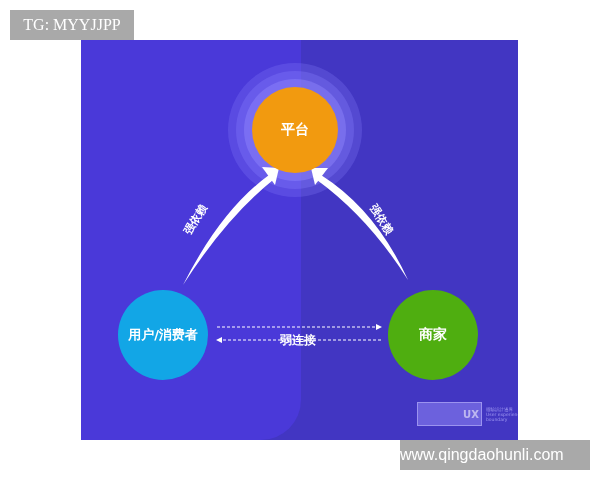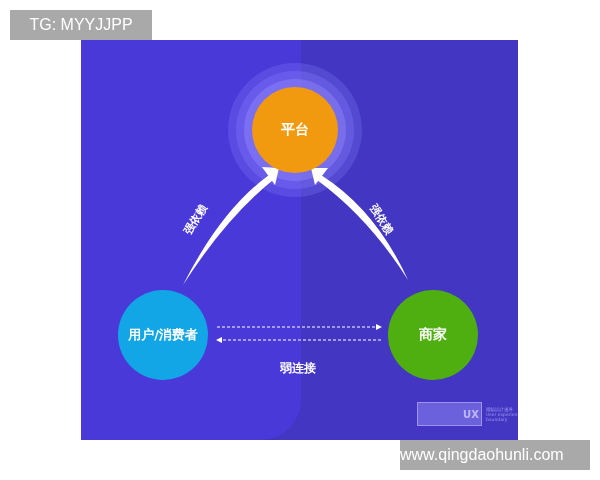--- a/index.html
+++ b/index.html
@@ -1,28 +1,28 @@
 <!DOCTYPE html>
 <html><head>
 <meta charset="utf-8">
 <style>
   html,body{margin:0;padding:0;background:#ffffff;}
   body{width:600px;height:480px;position:relative;overflow:hidden;font-family:"DejaVu Sans",sans-serif;}
-  .tag{position:absolute;left:10px;top:10px;width:142px;height:30px;background:#a9a9a9;color:#fff;font-family:Liberation Sans, sans-serif;font-size:16px;line-height:30px;text-align:center;}
+  .tag{position:absolute;left:10px;top:10px;width:124px;height:30px;background:#a9a9a9;color:#fff;font-family:Liberation Serif, serif;font-size:16px;line-height:30px;text-align:center;}
   .wm{position:absolute;left:400px;top:440px;width:190px;height:30px;background:#a9a9a9;color:#fff;font-family:"Liberation Sans",sans-serif;font-size:16px;line-height:30px;text-align:left;}
   .panel{position:absolute;left:81px;top:40px;width:437px;height:400px;background:#4236c2;overflow:hidden;}
   .lpanel{position:absolute;left:0;top:-40px;width:220px;height:440px;background:#4a39d9;border-bottom-right-radius:40px;}
   .circle{position:absolute;border-radius:50%;display:flex;align-items:center;justify-content:center;color:#fff;font-weight:bold;font-family:"DejaVu Sans",sans-serif;text-align:right;}
   .halo{position:absolute;border-radius:50%;}
   .c-platform{left:171px;top:47px;width:86px;height:86px;background:#f29a0f;font-size:14px;}
   .c-user{left:37px;top:250px;width:90px;height:90px;background:#12a6e6;font-size:13px;}
   .c-merchant{left:307px;top:250px;width:90px;height:90px;background:#4fae10;font-size:14px;}
   svg.overlay{position:absolute;left:0;top:0;}
   .lbl{position:absolute;color:#fff;font-size:11px;font-weight:bold;white-space:nowrap;}
-  .weak{left:199px;top:320px;font-size:12px;}
+  .weak{left:199px;top:292px;font-size:12px;}
   .strongL{left:98px;top:172px;transform:rotate(-58deg);transform-origin:center;}
   .strongR{left:284px;top:172px;transform:rotate(58deg);transform-origin:center;}
   .logo{position:absolute;left:336px;top:362px;display:flex;align-items:center;gap:4px;opacity:0.75;}
   .logo-mark{width:20px;height:22px;border:1px solid #b9b3ff;background:#7a70e6;color:#e6e3ff;font-size:10px;font-weight:bold;display:flex;align-items:center;justify-content:center;font-family:"DejaVu Sans",sans-serif;padding-left:43px;}
   .logo-text{color:#b9b3ff;font-size:4.5px;line-height:5px;width:60px;font-family:"DejaVu Sans",sans-serif;}
 </style>
 </head>
 <body>
 
 <div class="tag">TG: MYYJJPP</div>

